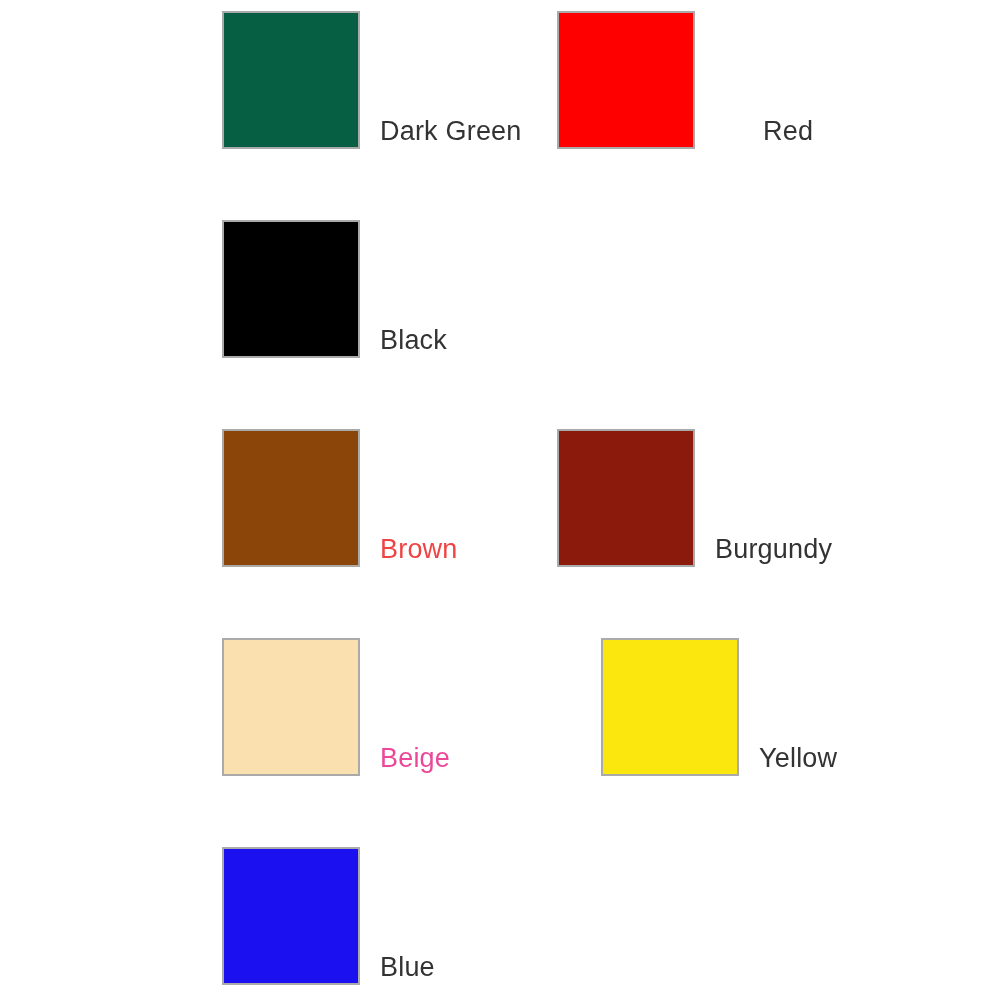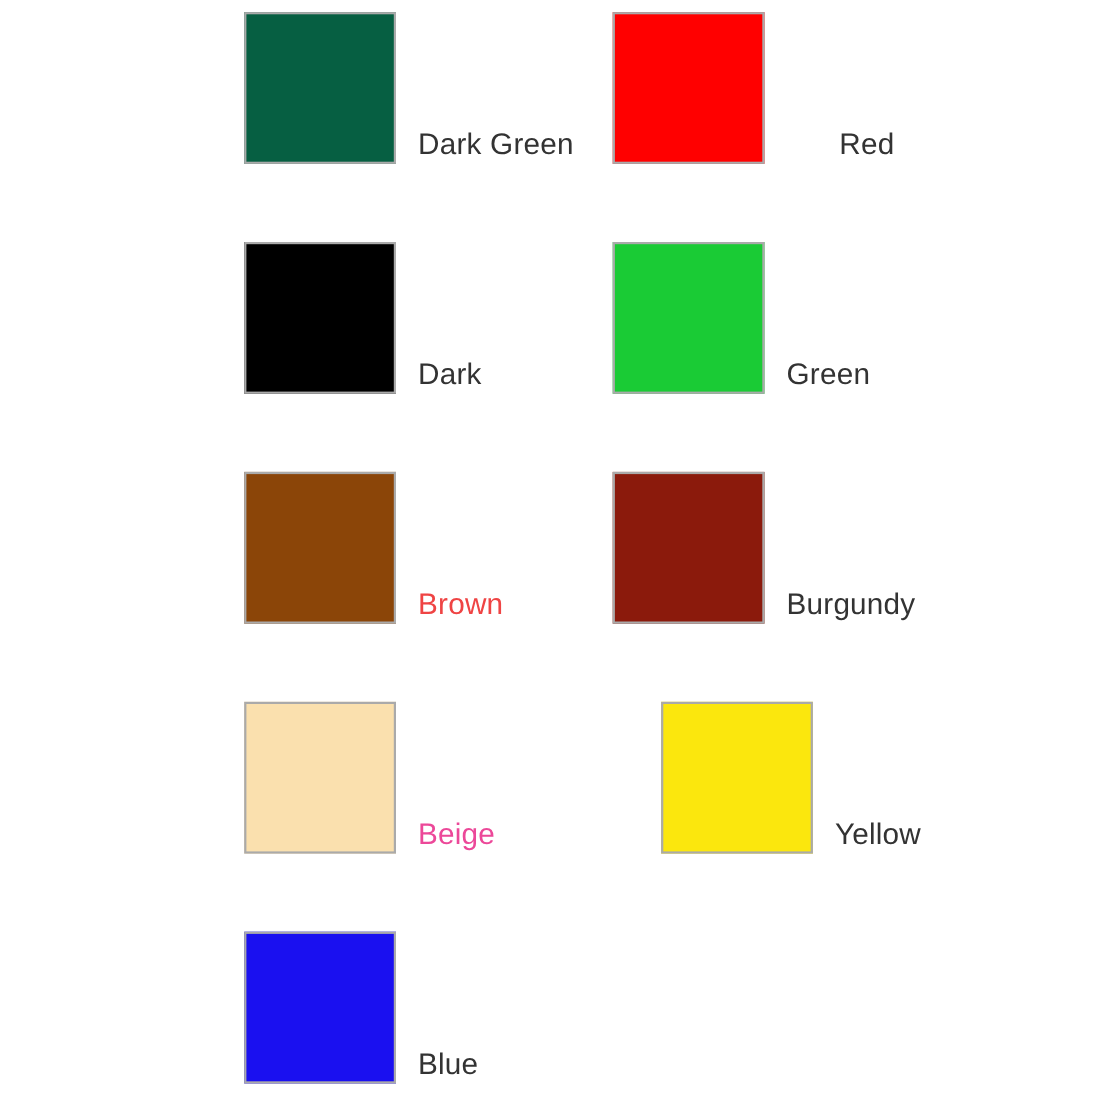--- a/index.html
+++ b/index.html
@@ -55,25 +55,21 @@
     <div class="swatch-cell" style="left: 222px; top: 7px;">
       <div class="swatch-chip" style="background: rgb(6, 95, 66); border-color: rgb(170, 170, 170);"></div>
       <span class="swatch-label" style="color: rgb(51, 51, 51);">Dark Green</span>
     </div>
     <div class="swatch-cell" style="left: 557px; top: 7px; gap: 48px;">
       <div class="swatch-chip" style="background: rgb(255, 0, 0); border-color: rgb(170, 170, 170);"></div>
       <span class="swatch-label" style="color: rgb(51, 51, 51);">Red</span>
     </div>
     <div class="swatch-cell" style="left: 222px; top: 216px;">
       <div class="swatch-chip" style="background: rgb(0, 0, 0); border-color: rgb(170, 170, 170);"></div>
-      <span class="swatch-label" style="color: rgb(51, 51, 51);">Dark</span>
-    </div>
-    <div class="swatch-cell" style="left: 557px; top: 216px;">
-      <div class="swatch-chip" style="background: rgb(26, 203, 53); border-color: rgb(170, 170, 170);"></div>
-      <span class="swatch-label" style="color: rgb(51, 51, 51);">Green</span>
+      <span class="swatch-label" style="color: rgb(51, 51, 51);">Black</span>
     </div>
     <div class="swatch-cell" style="left: 222px; top: 425px;">
       <div class="swatch-chip" style="background: rgb(139, 69, 8); border-color: rgb(170, 170, 170);"></div>
       <span class="swatch-label" style="color: #ef4444;">Brown</span>
     </div>
     <div class="swatch-cell" style="left: 557px; top: 425px;">
       <div class="swatch-chip" style="background: rgb(139, 26, 12); border-color: rgb(170, 170, 170);"></div>
       <span class="swatch-label" style="color: rgb(51, 51, 51);">Burgundy</span>
     </div>
     <div class="swatch-cell" style="left: 222px; top: 634px;">

